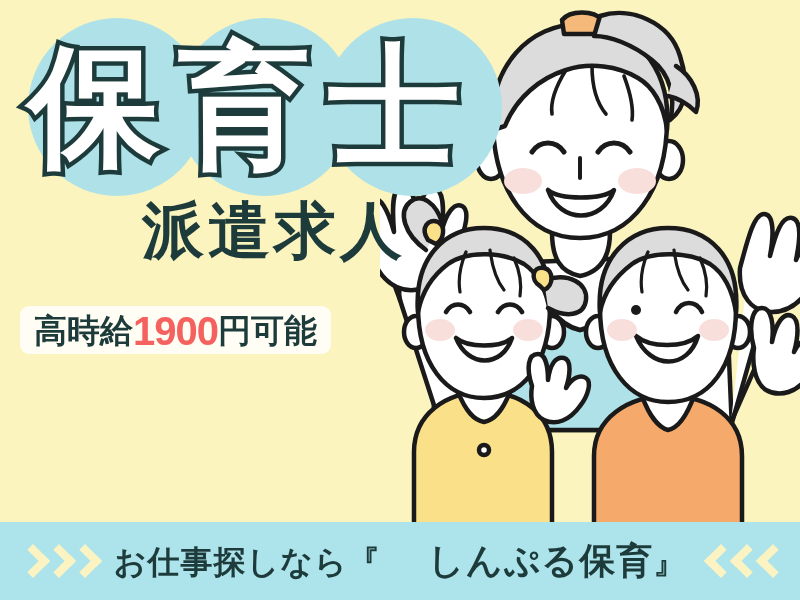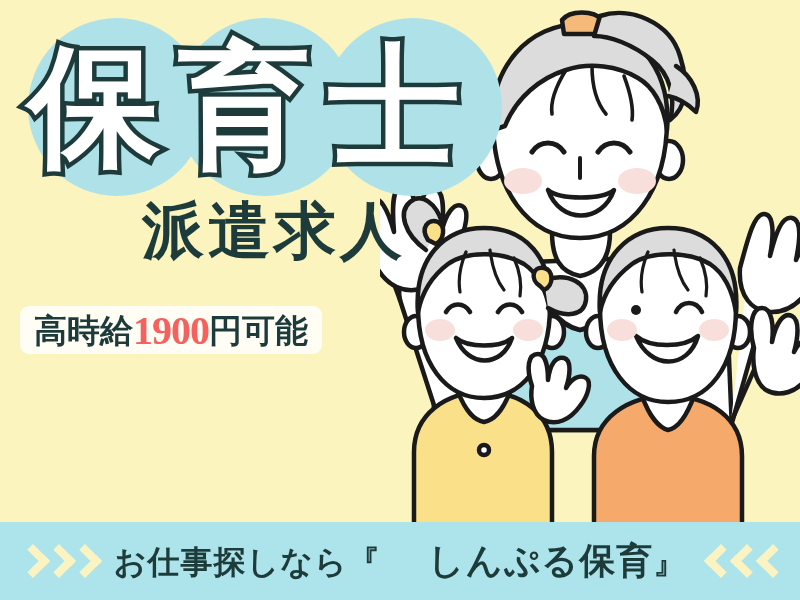--- a/index.html
+++ b/index.html
@@ -77,21 +77,20 @@
     background: #FFFDF4;
     border-radius: 9px;
     height: 48px;
     line-height: 48px;
     margin-bottom: 14px;
     padding: 0 14px;
     box-sizing: border-box;
     white-space: nowrap;
     display: inline-block;
     position: relative;
-    font-family: Liberation Serif, serif;
   }
   .feat-box .t {
     font-size: 33px;
     font-weight: 700;
     color: #1E3B3B;
     letter-spacing: 0px;
     vertical-align: middle;
   }
   .feat-box .t.red {
     color: #F4615E;

